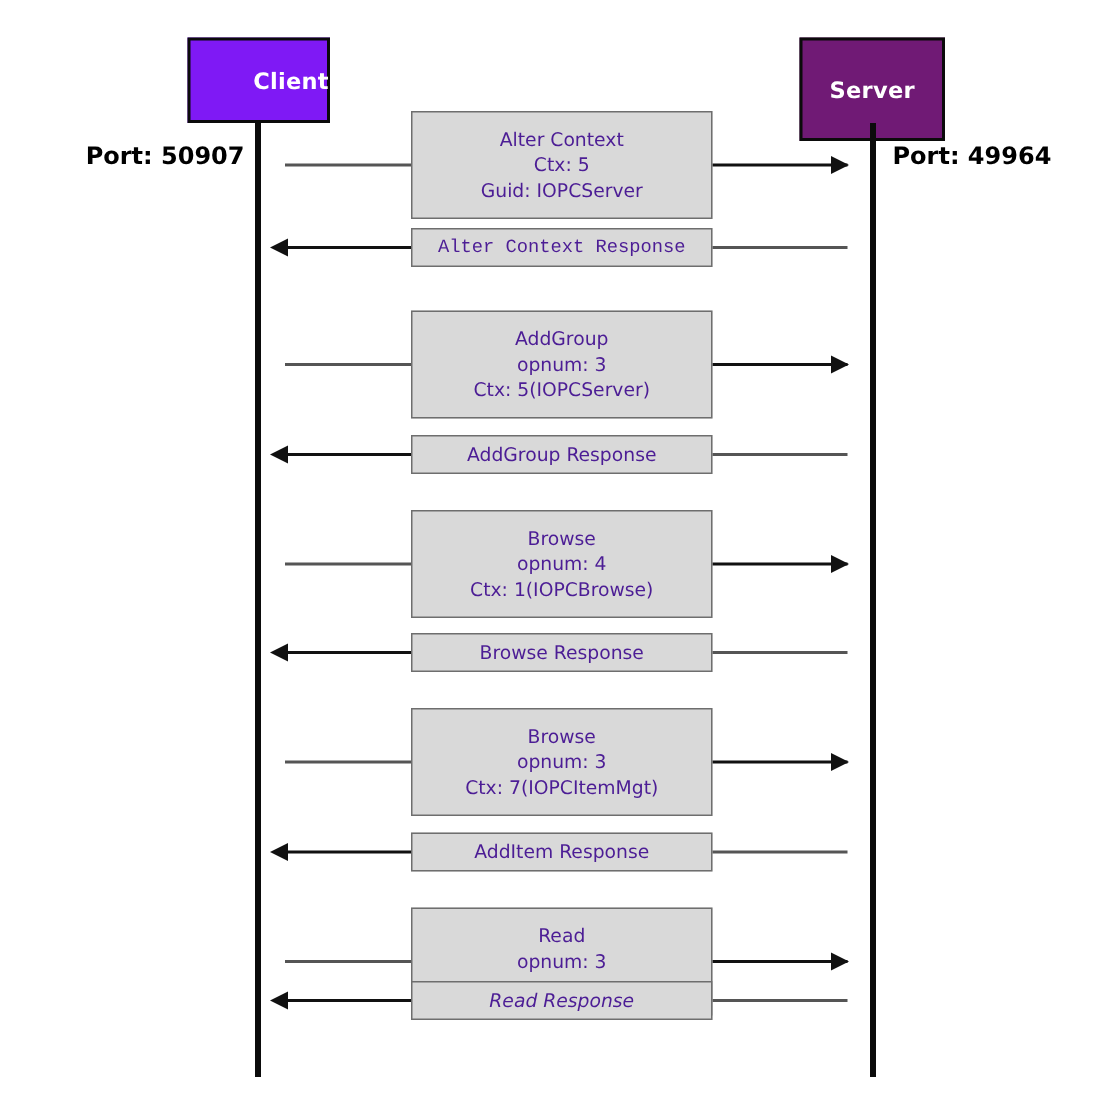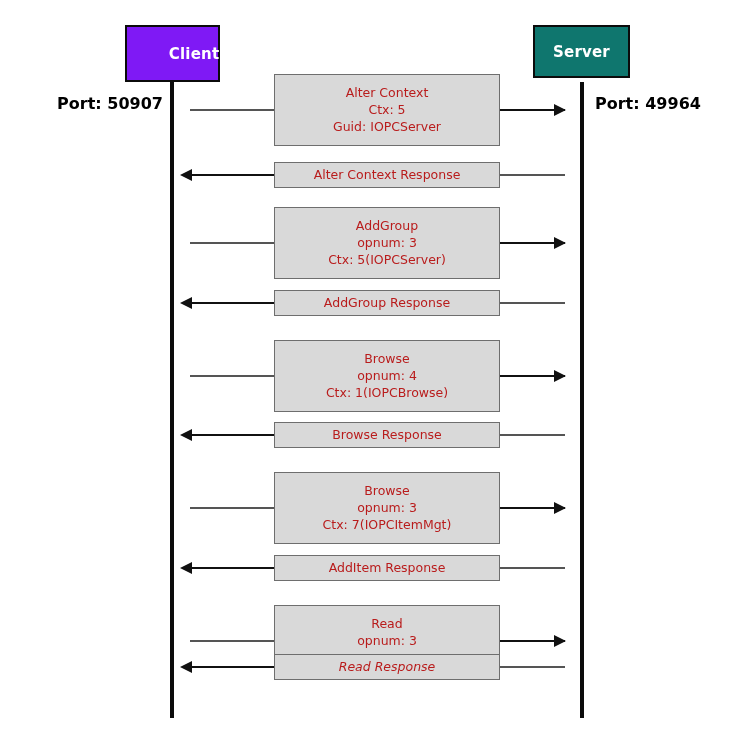--- a/index.html
+++ b/index.html
@@ -38,22 +38,22 @@
     top: 25px;
     width: 95px;
     height: 57px;
     background: #7f19f5;
     padding-left: 43px;
   }
   #server-box {
     left: 533px;
     top: 25px;
     width: 97px;
-    height: 53px;
-    background: #0f766e;
+    height: 69px;
+    background: #701a75;
   }
 
   
   .lifeline {
     position: absolute;
     top: 82px;
     width: 4px;
     height: 636px;
     background: #0b0b0b;
   }
@@ -119,28 +119,28 @@
     margin-top: -6px;
     border-top: 6px solid transparent;
     border-bottom: 6px solid transparent;
     border-right: 12px solid #111111;
   }
 
   
   .msg-box {
     position: absolute;
     left: 274px;
-    width: 226px;
+    width: 201px;
     box-sizing: border-box;
     background: #d9d9d9;
     border: 1px solid #6e6e6e;
     text-align: center;
     font-size: 12.5px;
     line-height: 17px;
-    color: #b91c1c;
+    color: #4c1d95;
   }
   .msg-box.tall {
     top: 0;
     height: 72px;
     padding-top: 9px;
   }
   .msg-box.short {
     top: 0;
     height: 26px;
     line-height: 24px;
@@ -170,21 +170,21 @@
       <div class="msg-row request" style="top: 74px;">
         <div class="conn conn-left"></div>
         <div class="conn conn-right dark"></div>
         <div class="arrow arrow-right"></div>
         <div class="msg-box tall">
           <span class="msg-line">Alter Context</span>
           <span class="msg-line">Ctx: 5</span>
           <span class="msg-line">Guid: IOPCServer</span>
         </div>
       </div>
-      <div class="msg-row response" style="top: 162px;">
+      <div class="msg-row response" style="top: 152px; font-family: Liberation Mono, monospace;">
         <div class="conn conn-left dark"></div>
         <div class="conn conn-right"></div>
         <div class="arrow arrow-left"></div>
         <div class="msg-box short">
           <span class="msg-line">Alter Context Response</span>
         </div>
       </div>
       <div class="msg-row request" style="top: 207px;">
         <div class="conn conn-left"></div>
         <div class="conn conn-right dark"></div>

